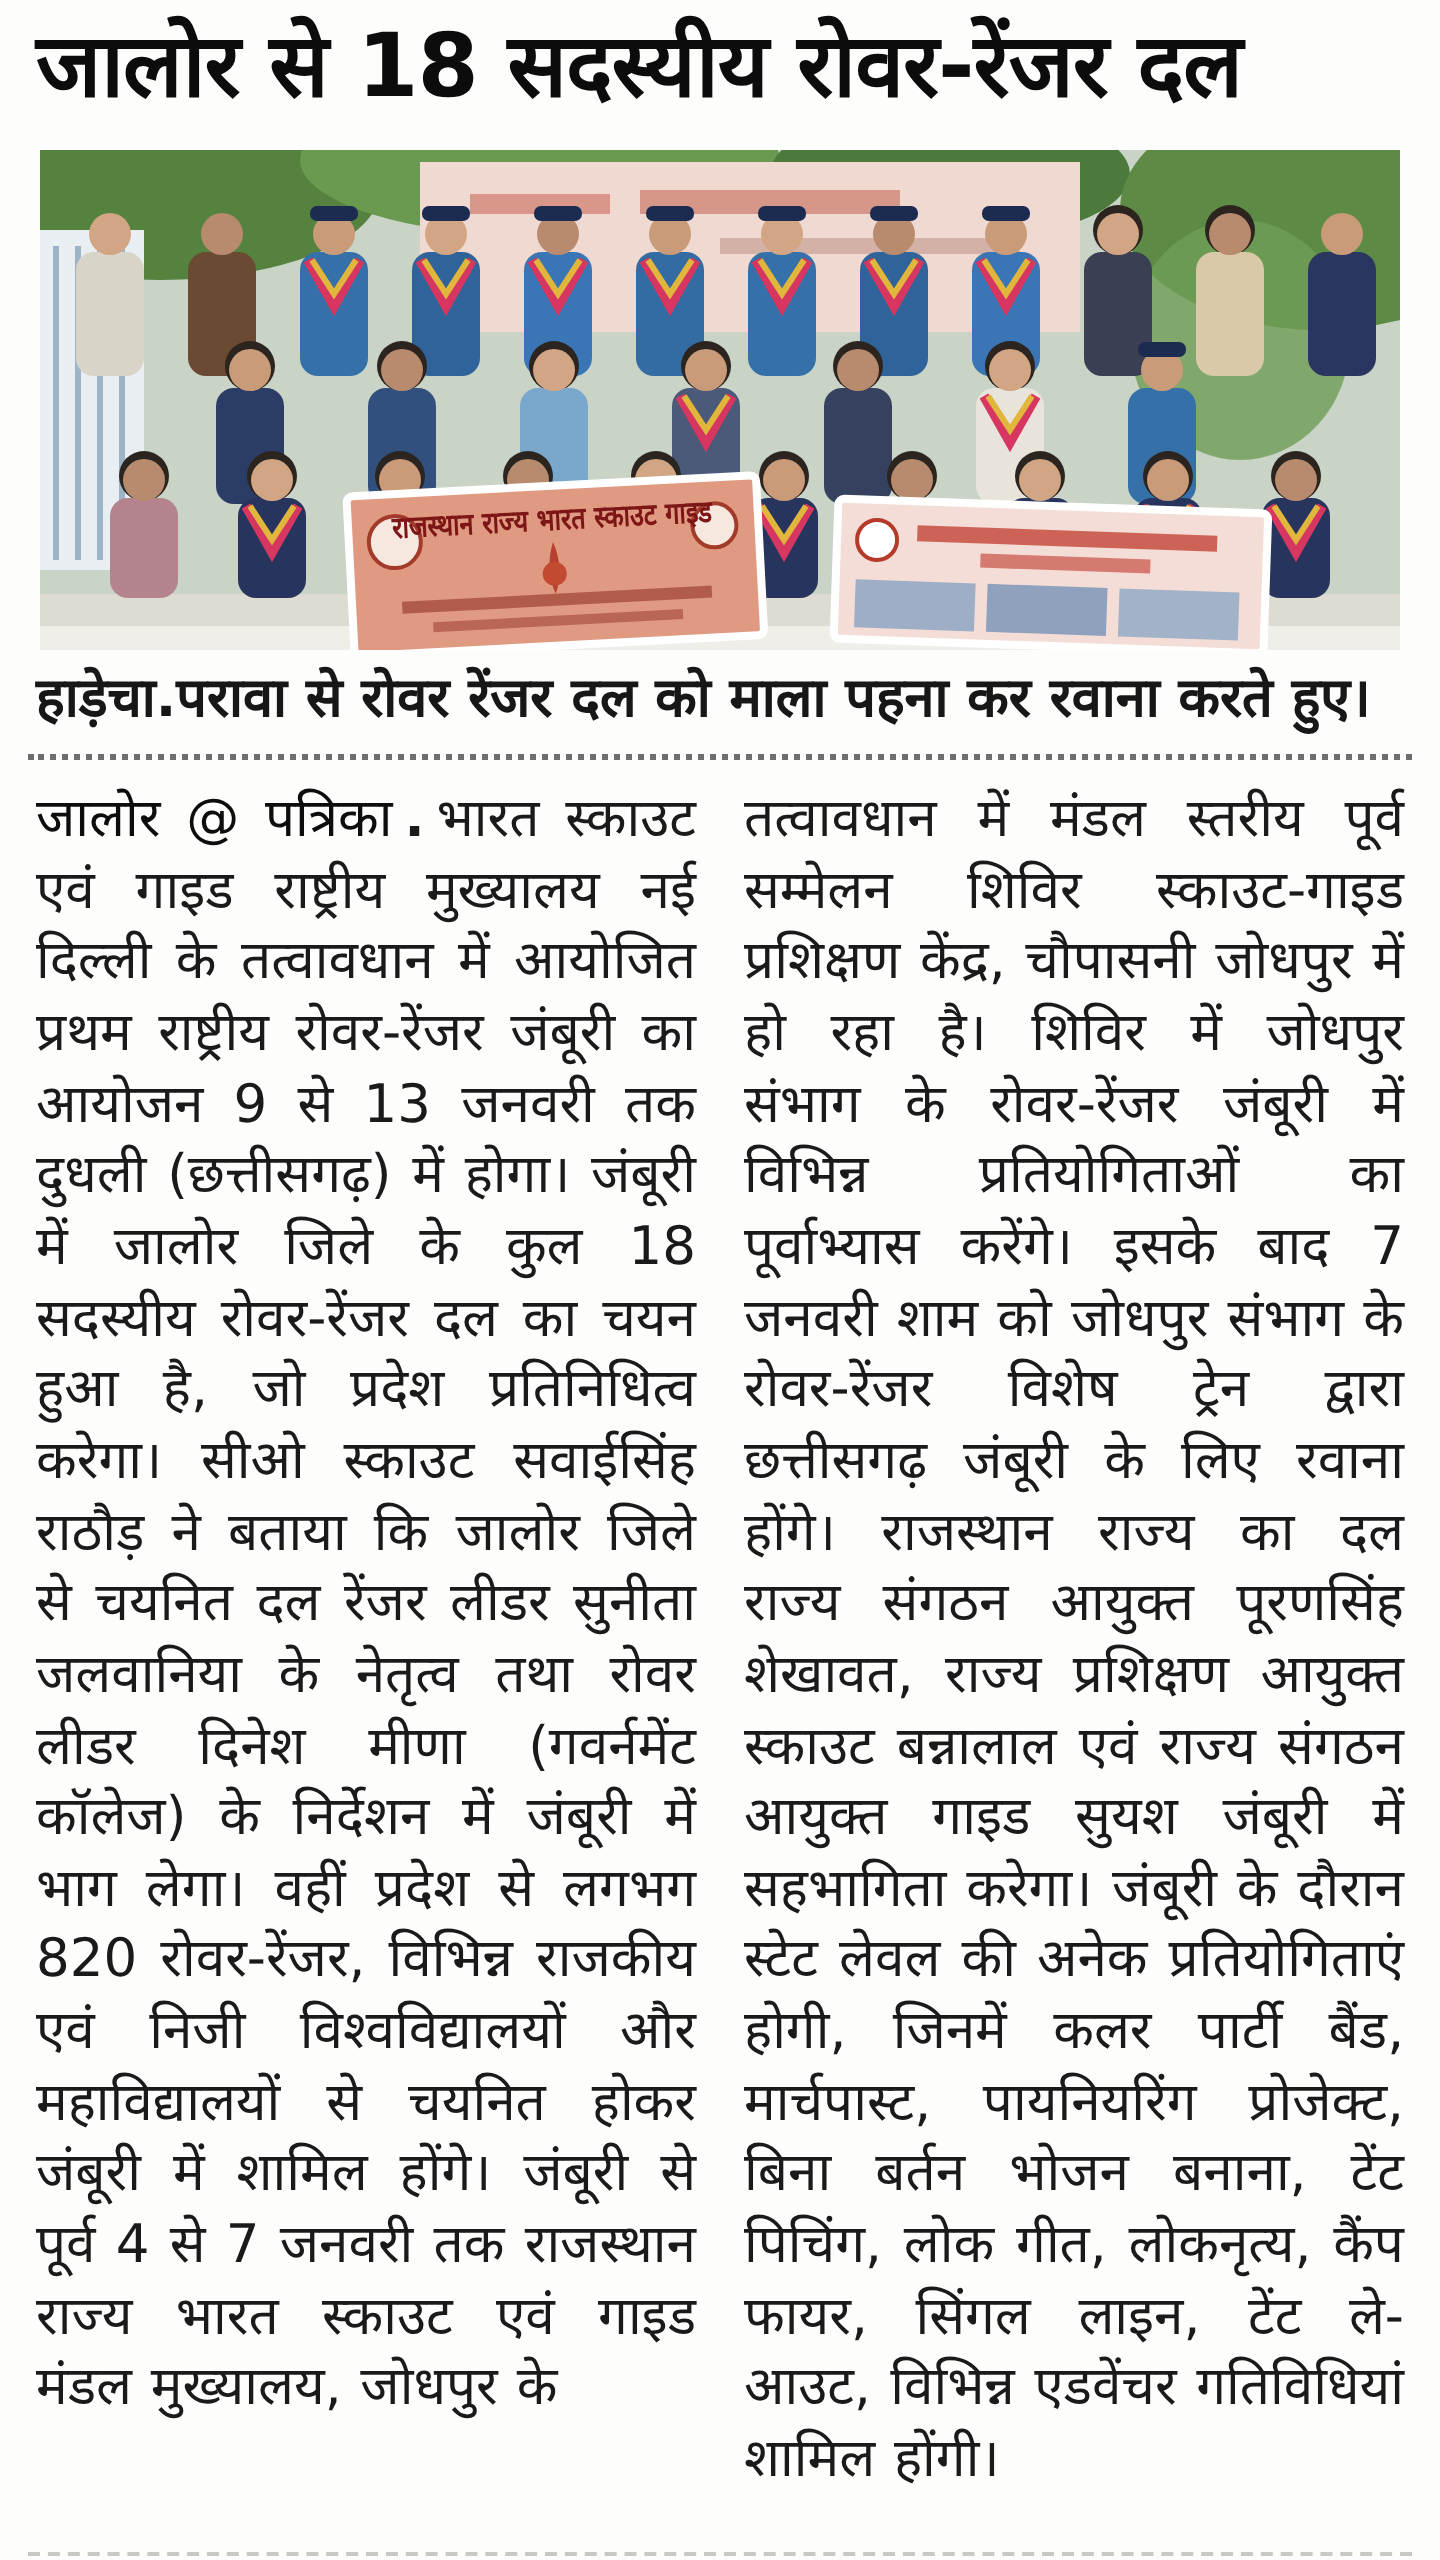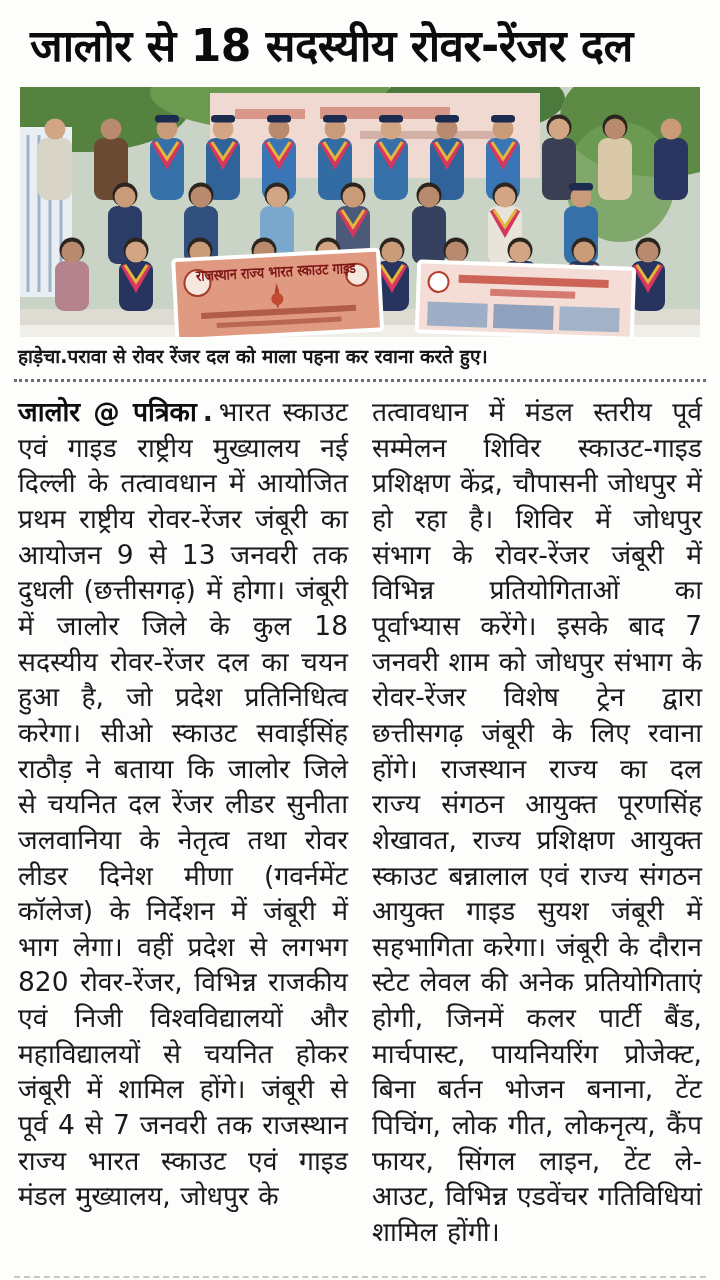--- a/index.html
+++ b/index.html
@@ -27,21 +27,21 @@
     position:relative;
     margin:14px 20px 0 20px;
     width:680px;height:250px;
     background:#cdd6cd;
     overflow:hidden;
   }
   .photo-wrap svg{display:block;width:100%;height:100%;}
   
   .caption{
     padding:8px 18px 4px 18px;
-    font-size:19px;
+    font-size:27px;
     line-height:1.25;
     font-weight:600;
     color:#171717;
   }
   .dotted-divider{
     margin:6px 14px 0 14px;
     border-top:3px dotted #6e6e6e;
     height:0;
   }
   
@@ -51,34 +51,34 @@
     padding:12px 18px 0 18px;
   }
   .article .col{
     flex:1 1 0;
     font-size:26.5px;
     line-height:1.345;
     text-align:justify;
     color:#1a1a1a;
     word-spacing:1px;
   }
-  .dateline{font-weight:700;color:#0d0d0d;}
+  .dateline{font-weight:400;color:#0d0d0d;}
   .dateline-sep{font-weight:700;padding:0 6px;}
   .bottom-edge{
     position:absolute;
     left:14px;right:14px;bottom:2px;
     border-top:2px dashed #c9c9c4;
   }
 </style>
 </head>
 <body>
 
 <div class="page">
 
-  <h1 class="headline" style="margin:12px;">
+  <h1 class="headline" style="margin:0;">
     <span class="hl-line">जालोर से 18 सदस्यीय रोवर-रेंजर दल</span>
   </h1>
 
   <div class="photo-wrap">
     <svg id="photo-svg" viewBox="0 0 680 250">
 
       <rect x="0" y="0" width="680" height="250" fill="#c9d3c6"></rect>
 
       <g>
         <ellipse cx="60" cy="20" rx="110" ry="45" fill="#55823f"></ellipse>

